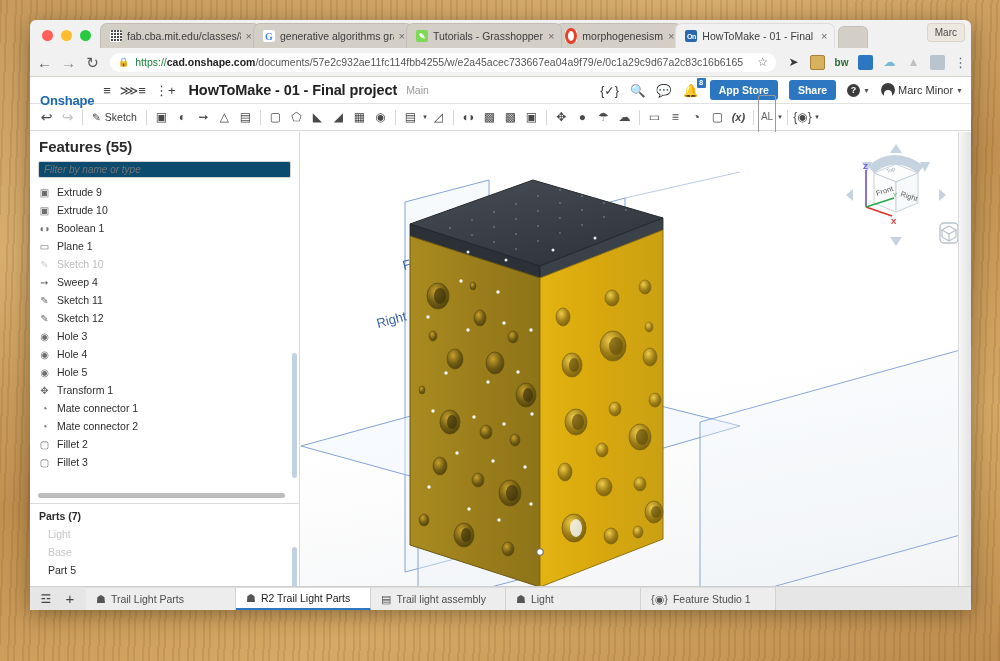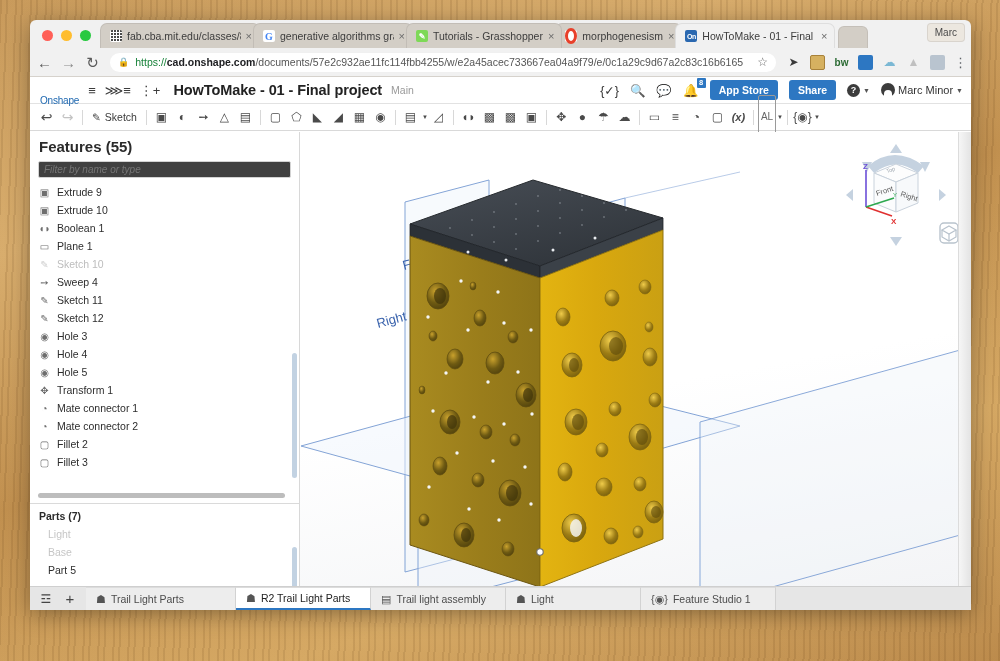--- a/index.html
+++ b/index.html
@@ -138,21 +138,21 @@
 
   
   #app { position: absolute; left: 0; right: 0; top: 57px; bottom: 0; background: #fff; }
 
   #osbar {
     height: 27px; display: flex; align-items: center;
     padding: 0 8px 0 10px; gap: 0;
     border-bottom: 1px solid #e2e2e2;
     background: #fff;
   }
-  #oslogo { color: #1d67b0; font-weight: normal; font-size: 10px; letter-spacing: -0.2px; margin-top: 20px; }
+  #oslogo { color: #1d67b0; font-weight: bold; font-size: 13px; letter-spacing: -0.2px; margin-top: 20px; }
   .osicon { color: #3c3c3c; font-size: 13px; margin-left: 9px; }
   #doctitle { font-size: 14.5px; font-weight: bold; color: #222; margin-left: 13px; letter-spacing: -0.1px; }
   #docbranch { font-size: 10.5px; color: #9a9a9a; margin-left: 9px; }
   #osbar-right { margin-left: auto; display: flex; align-items: center; gap: 11px; }
   .hdricon { font-size: 12.5px; color: #333; position: relative; }
   #badge {
     position: absolute; top: -5px; right: -7px;
     background: #2d77c2; color: #fff;
     font-size: 7.5px; line-height: 1;
     padding: 1.5px 2.5px; border-radius: 1px; font-weight: bold;
@@ -205,21 +205,21 @@
   }
   #featuresHdr { padding: 6px 9px 4px 9px; font-size: 15px; font-weight: bold; color: #2b2b2b; }
   #filterwrap { padding: 0 8px 5px 8px; }
   #filterbox {
     width: 100%; height: 17px;
     border: 1px solid #d3d3d3; border-radius: 2px;
     font-size: 10px; color: #aaa;
     font-style: italic;
     padding: 0 5px; outline: none;
     font-family: "Liberation Sans", sans-serif;
-    background: #404040;
+    background: #0c4a6e;
   }
   #featurelist { flex: 0 0 auto; overflow: hidden; position: relative; height: 318px; }
   .frow {
     height: 18px; display: flex; align-items: center; gap: 7px;
     padding-left: 9px; font-size: 10.5px; color: #2d2d2d;
   }
   .frow.muted { color: #bdbdbd; }
   .ficon { width: 11px; height: 11px; flex: 0 0 auto; color: #6e6e6e;
            display: flex; align-items: center; justify-content: center; font-size: 10px; }
   .frow.muted .ficon { color: #cfcfcf; }

